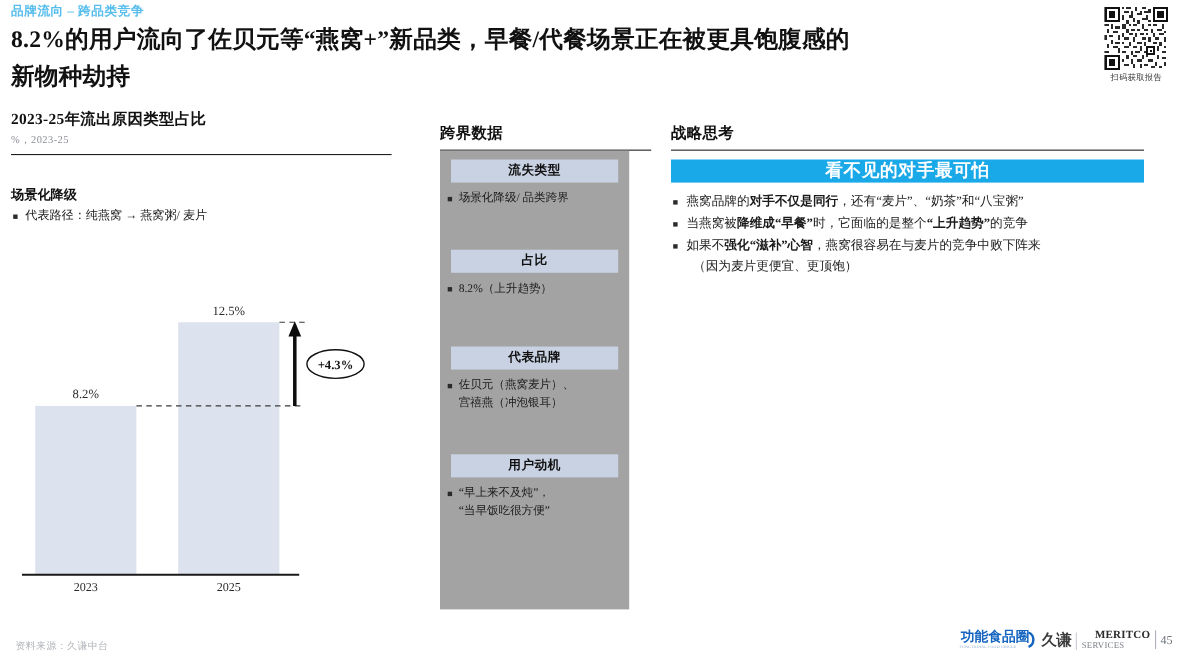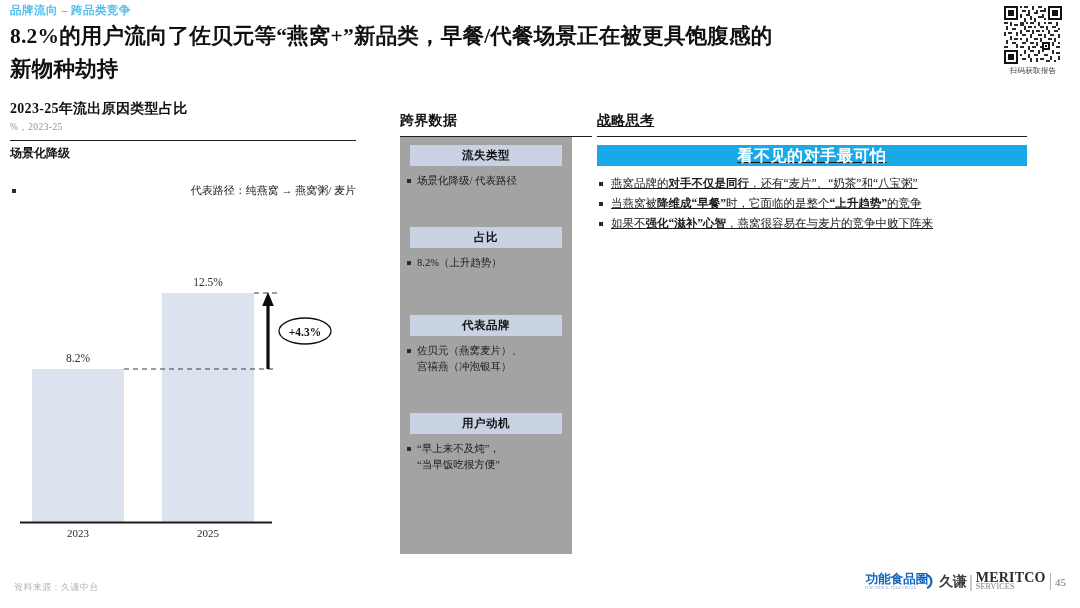--- a/index.html
+++ b/index.html
@@ -29,22 +29,22 @@
   .qr-cap{font-size:7.5px;color:#3b3b3b;margin-top:2px;letter-spacing:.3px;white-space:nowrap;}
 
   
   .col-title{font-size:14px;font-weight:bold;color:#111;letter-spacing:.3px;}
   .rule{height:0;border-top:1.6px solid #1f1f1f;}
 
   
   .left{position:absolute;left:10px;top:100px;width:346px;}
   .left .sub{font-size:9.5px;color:#8b8f96;margin-top:3px;letter-spacing:.4px;}
   .left .rule{margin-top:6px;}
-  .left .sec-h{font-size:12px;font-weight:bold;margin-top:4px;color:#111;}
-  .bullets{margin:20px 0 0 0;padding:0;list-style:none;text-align:right;}
+  .left .sec-h{font-size:12px;font-weight:bold;margin-top:28px;color:#111;}
+  .bullets{margin:2px 0 0 0;padding:0;list-style:none;}
   .bullets li{
     position:relative;padding-left:13px;font-size:11px;line-height:17px;
     color:#1a1a1a;margin-bottom:3px;
   }
   .bullets li::before{
     content:"";position:absolute;left:2px;top:7px;
     width:3.5px;height:3.5px;background:#2b2b2b;
   }
 
   
@@ -69,21 +69,21 @@
     position:relative;padding-left:13px;font-size:10.5px;line-height:16px;color:#1a1a1a;
   }
   .band-body li::before{
     content:"";position:absolute;left:3px;top:6px;width:3.5px;height:3.5px;background:#2b2b2b;
   }
   .gap-a{height:38px;}
   .gap-b{height:44px;}
   .gap-c{height:38px;}
 
   
-  .right{position:absolute;left:597px;top:112px;width:430px;text-decoration:underline;}
+  .right{position:absolute;left:610px;top:112px;width:430px;}
   .right .rule{margin-top:6px;}
   .banner{
     margin-top:8px;background:#1aa9e8;color:#ffffff;height:21px;line-height:21px;
     text-align:center;font-size:16px;font-weight:bold;letter-spacing:.6px;
   }
   .right ul{margin:8px 0 0 0;padding:0;list-style:none;}
   .right li{
     position:relative;padding-left:14px;font-size:11.5px;line-height:19px;
     color:#1a1a1a;margin-bottom:1px;
   }
@@ -104,21 +104,21 @@
   .logo-gf .mark{
     font-size:12.5px;font-weight:bold;color:#1565c0;letter-spacing:0;
     background:#ffffff;padding:0 1px;line-height:14px;
   }
   .logo-gf .sub{font-size:3.6px;color:#8aa8cc;letter-spacing:.2px;line-height:5px;}
   .arc{width:13px;height:15px;margin-left:-3px;}
   .logo-mer{display:flex;align-items:flex-end;gap:4px;}
   .mer-cn{font-size:14px;font-weight:bold;color:#3b3b3b;letter-spacing:-.5px;}
   .mer-bar{width:1.6px;height:16px;background:#c9ccd1;}
   .mer-en{line-height:9px;}
-  .mer-en .l1{font-size:14px;font-weight:bold;color:#2b2b2b;letter-spacing:.2px;}
+  .mer-en .l1{font-size:10px;font-weight:bold;color:#2b2b2b;letter-spacing:.2px;margin-left:12px;}
   .mer-en .l2{font-size:8px;color:#7a7f86;letter-spacing:.2px;}
   .sep{width:1.3px;height:17px;background:#aeb3b9;margin:0 4px;}
   .pageno{font-size:11px;color:#6f747b;}
 </style>
 </head>
 <body>
 
 <div class="slide">
 
   <div class="eyebrow">品牌流向 – 跨品类竞争</div>
@@ -296,21 +296,21 @@
   </div>
 
   <div class="mid">
     <div class="col-title">跨界数据</div>
     <div class="rule"></div>
     <div class="mid-box">
 
       <div class="band">流失类型</div>
       <div class="band-body">
         <ul>
-            <li>场景化降级/ 代表路径</li>
+            <li>场景化降级/ 品类跨界</li>
           </ul>
       </div>
       <div class="gap-a"></div>
 
       <div class="band">占比</div>
       <div class="band-body">
         <ul>
             <li>8.2%（上升趋势）</li>
           </ul>
       </div>
@@ -336,21 +336,21 @@
     </div>
   </div>
 
   <div class="right">
     <div class="col-title">战略思考</div>
     <div class="rule"></div>
     <div class="banner">看不见的对手最可怕</div>
     <ul>
       <li><span><span>燕窝品牌的</span><span class="b">对手不仅是同行</span><span>，还有“麦片”、“奶茶”和“八宝粥”</span></span></li>
       <li><span><span>当燕窝被</span><span class="b">降维成“早餐”</span><span>时，它面临的是整个</span><span class="b">“上升趋势”</span><span>的竞争</span></span></li>
-      <li><span><span>如果不</span><span class="b">强化“滋补”心智</span><span>，燕窝很容易在与麦片的竞争中败下阵来</span></span></li>
+      <li><span><span>如果不</span><span class="b">强化“滋补”心智</span><span>，燕窝很容易在与麦片的竞争中败下阵来</span><span class="cont">（因为麦片更便宜、更顶饱）</span></span></li>
     </ul>
   </div>
 
   <div class="source">资料来源：久谦中台</div>
 
   <div class="footer-right">
     <div class="logo-gf">
       <div>
         <div class="mark">功能食品圈</div>
         <div class="sub">FUNCTIONAL FOOD CIRCLE</div>

